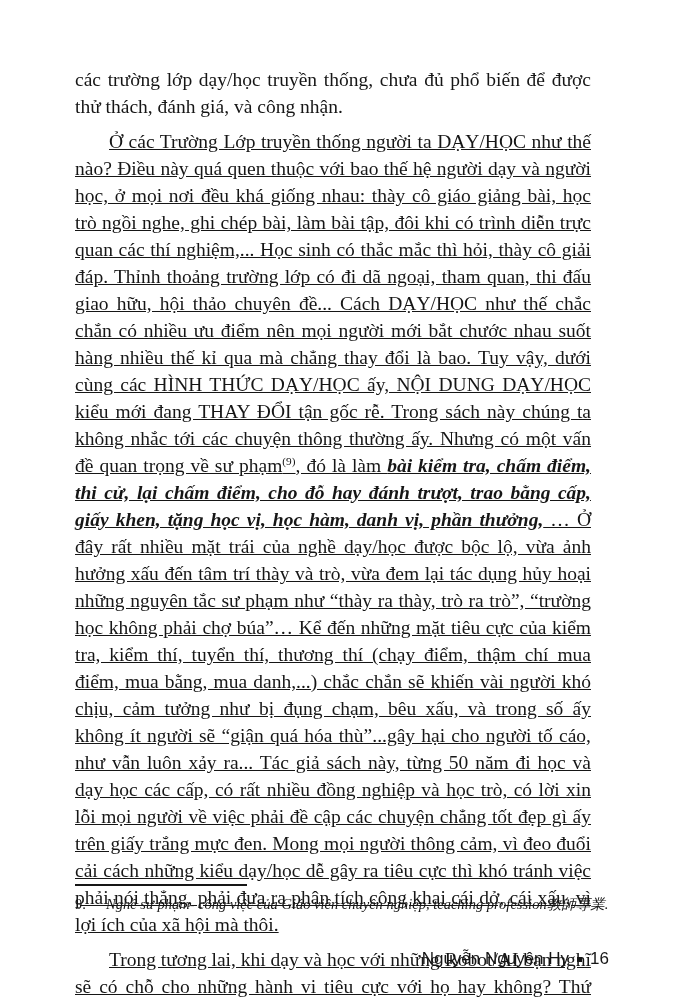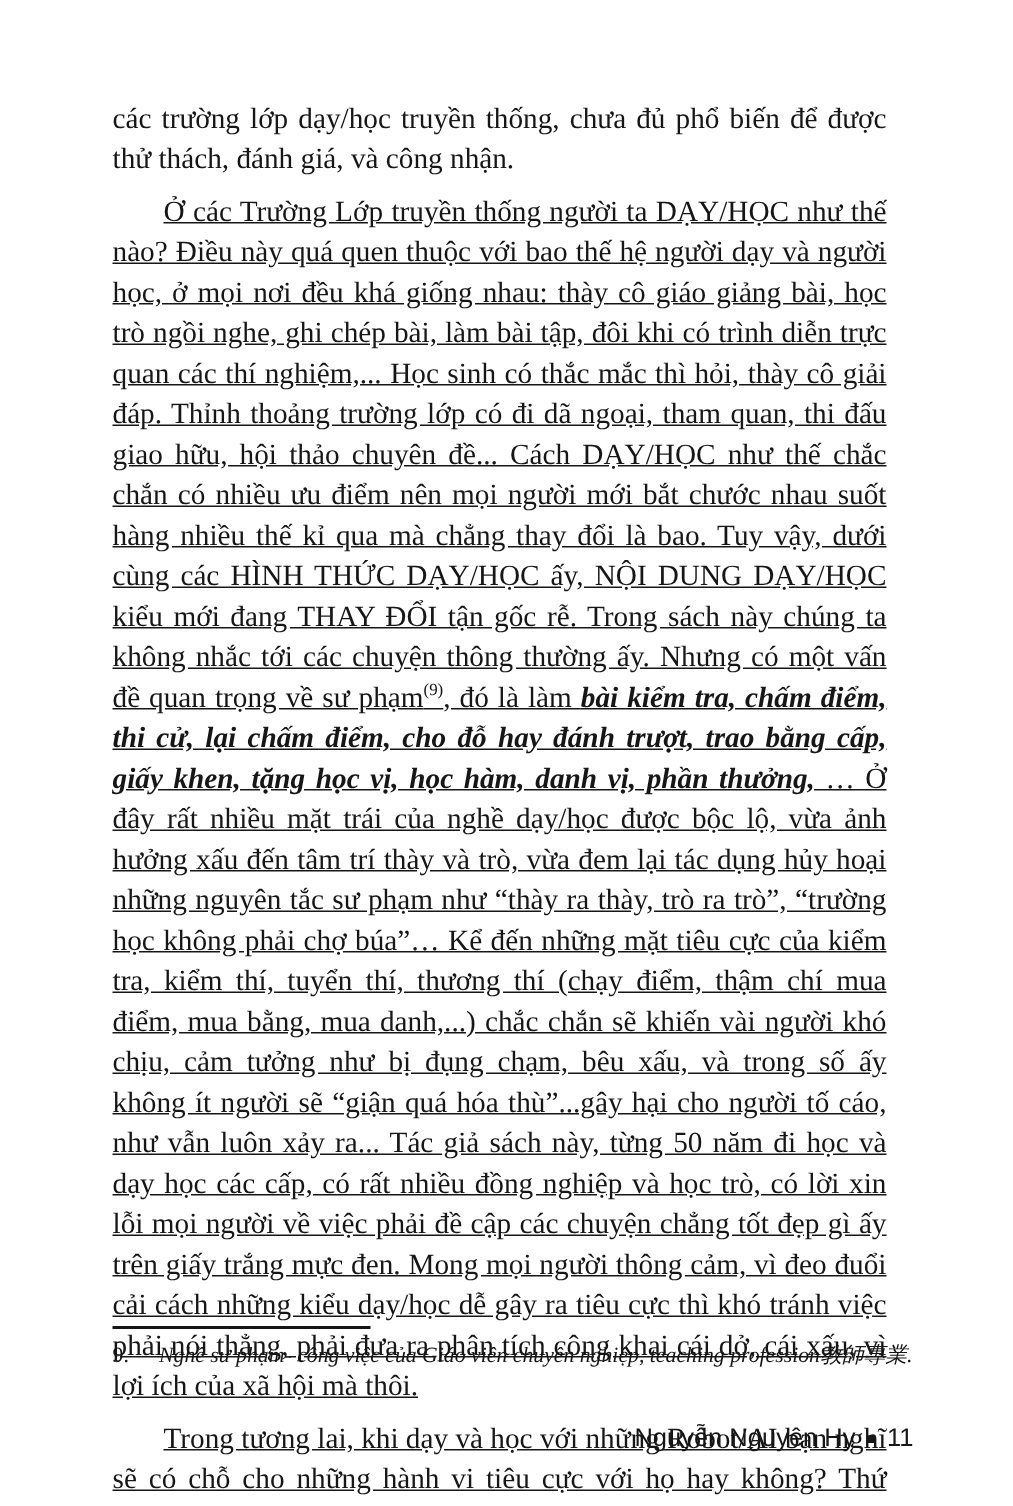--- a/index.html
+++ b/index.html
@@ -78,16 +78,16 @@
   <div class="footnote-sep"></div>
 
   <div class="footnote">
     <span class="num">9.</span>
     <span class="txt">Nghề sư phạm- công việc của Giáo viên chuyên nghiệp, teaching profession教師專業.</span>
   </div>
 
   <div class="page-footer">
     <span>Nguyễn Nguyên Hy</span>
     <span class="square-bullet"></span>
-    <span>11</span>
+    <span>16</span>
   </div>
 
 </div>
 
 </body></html>

